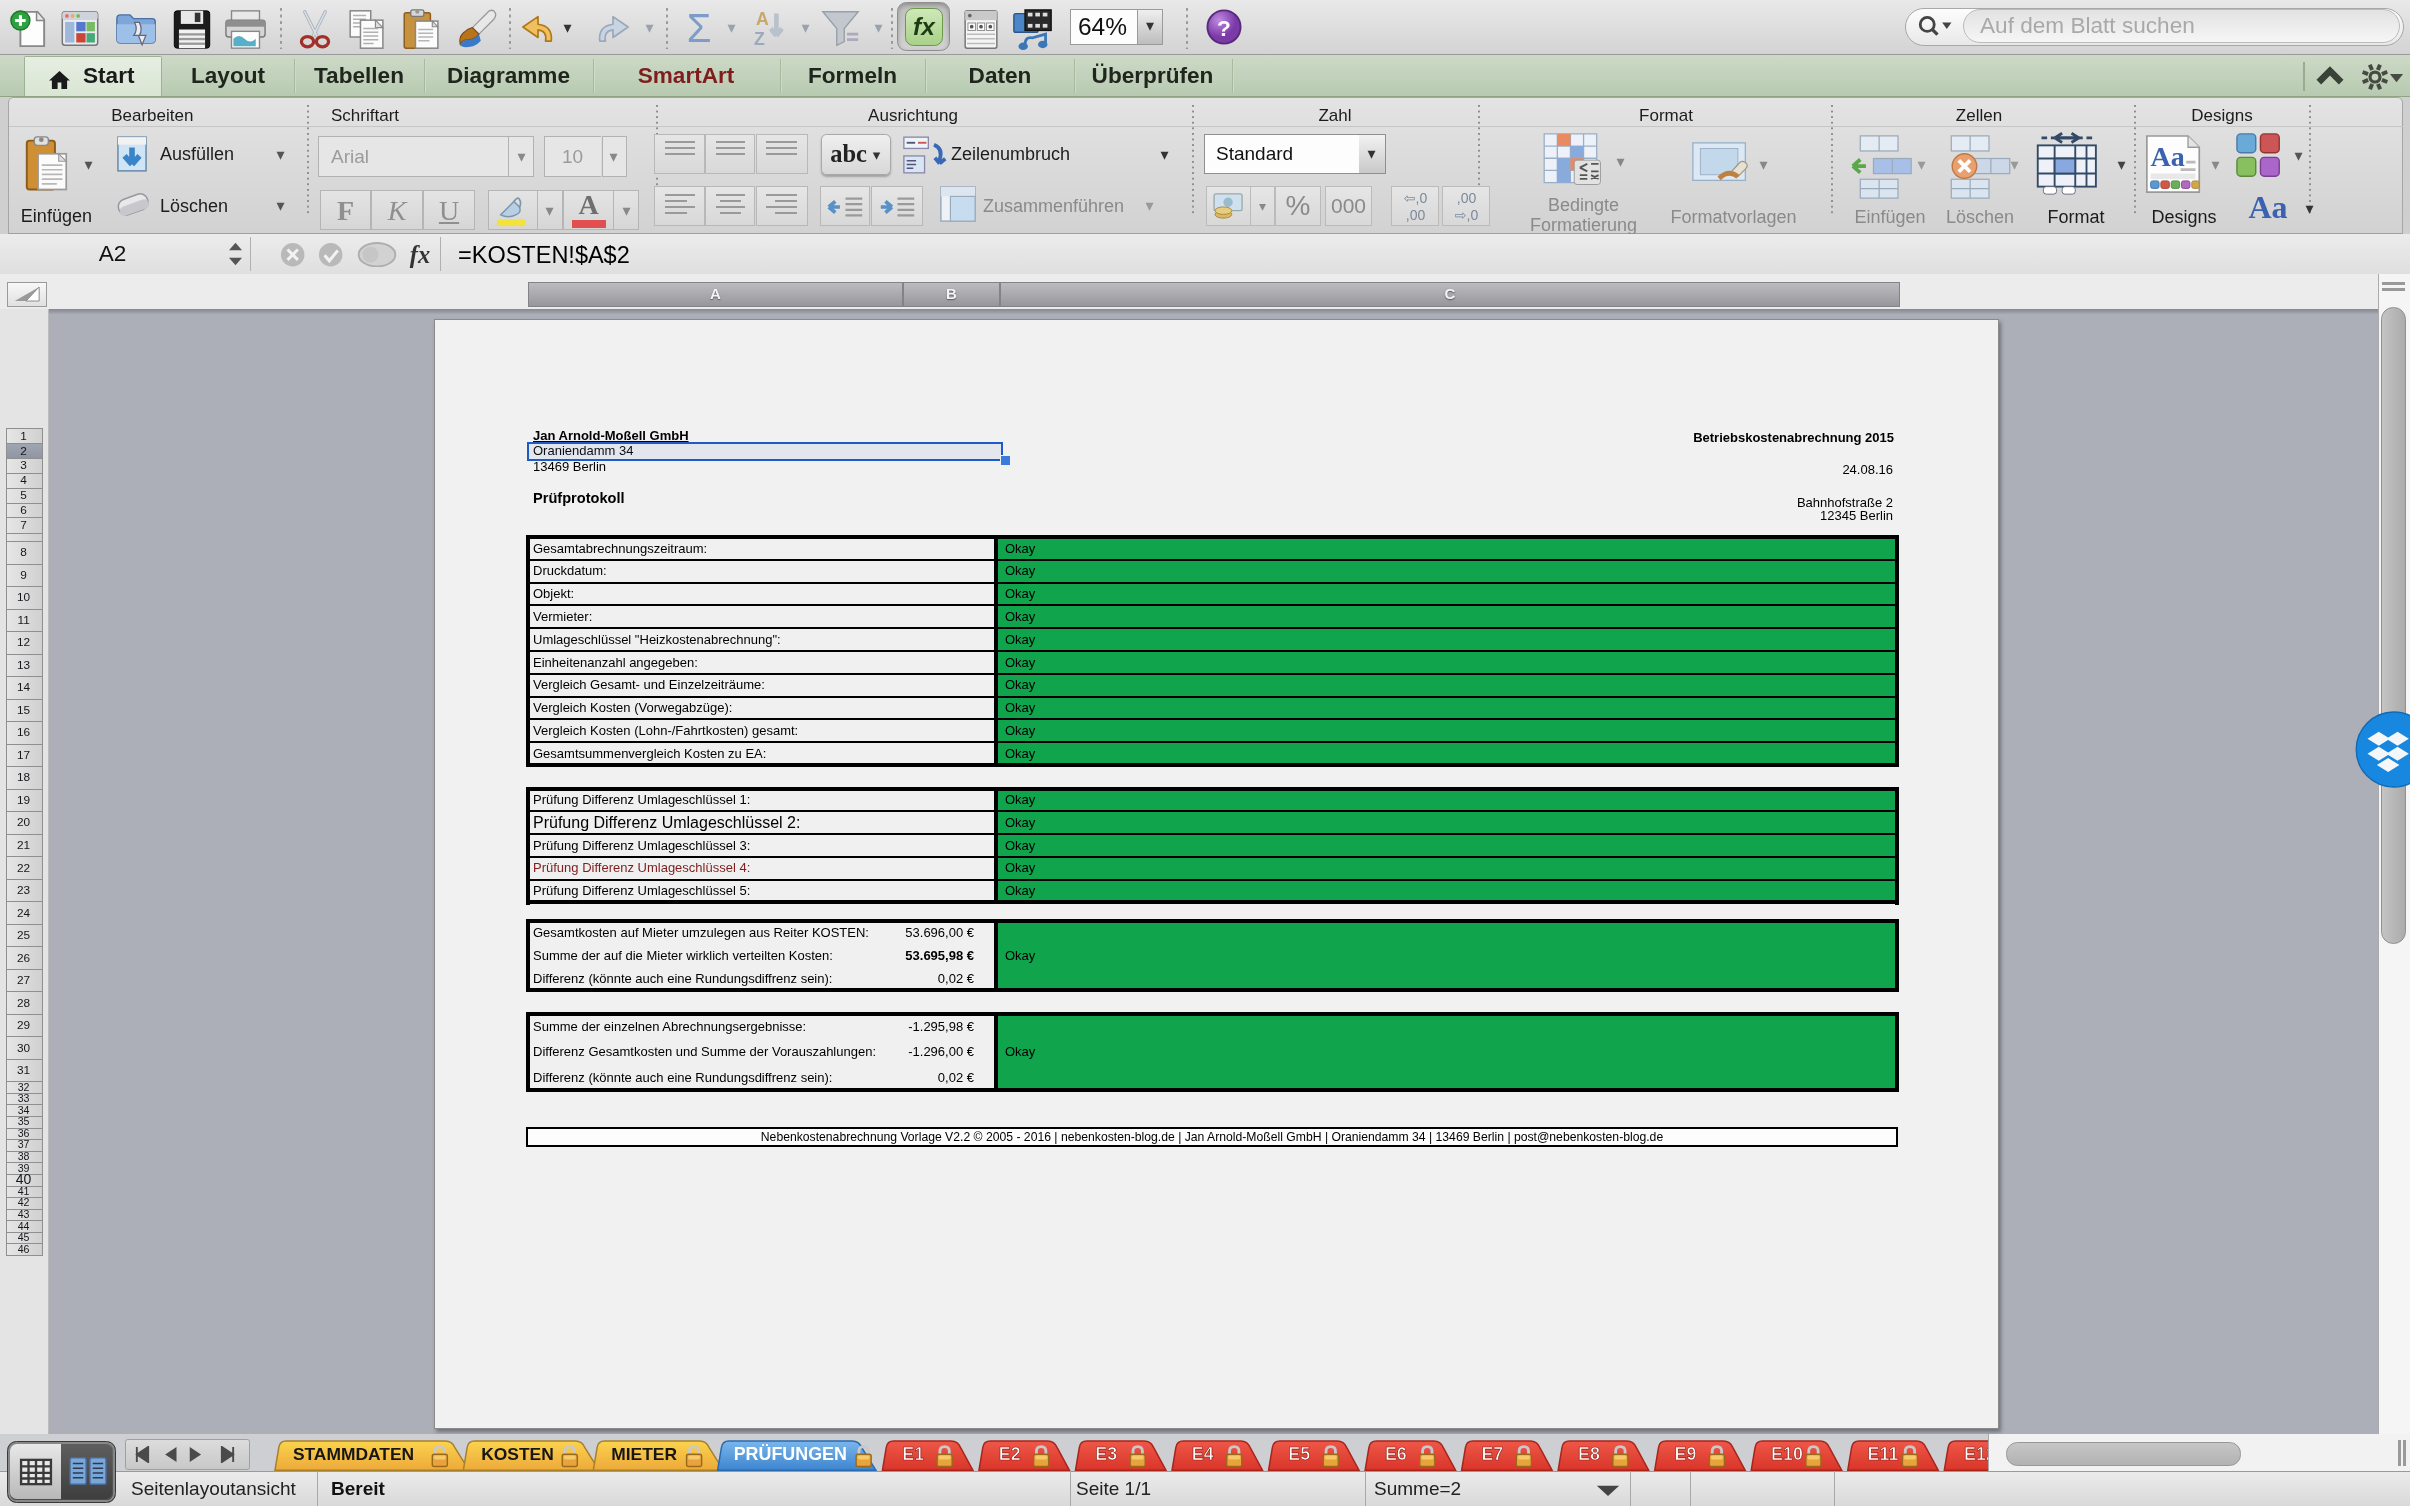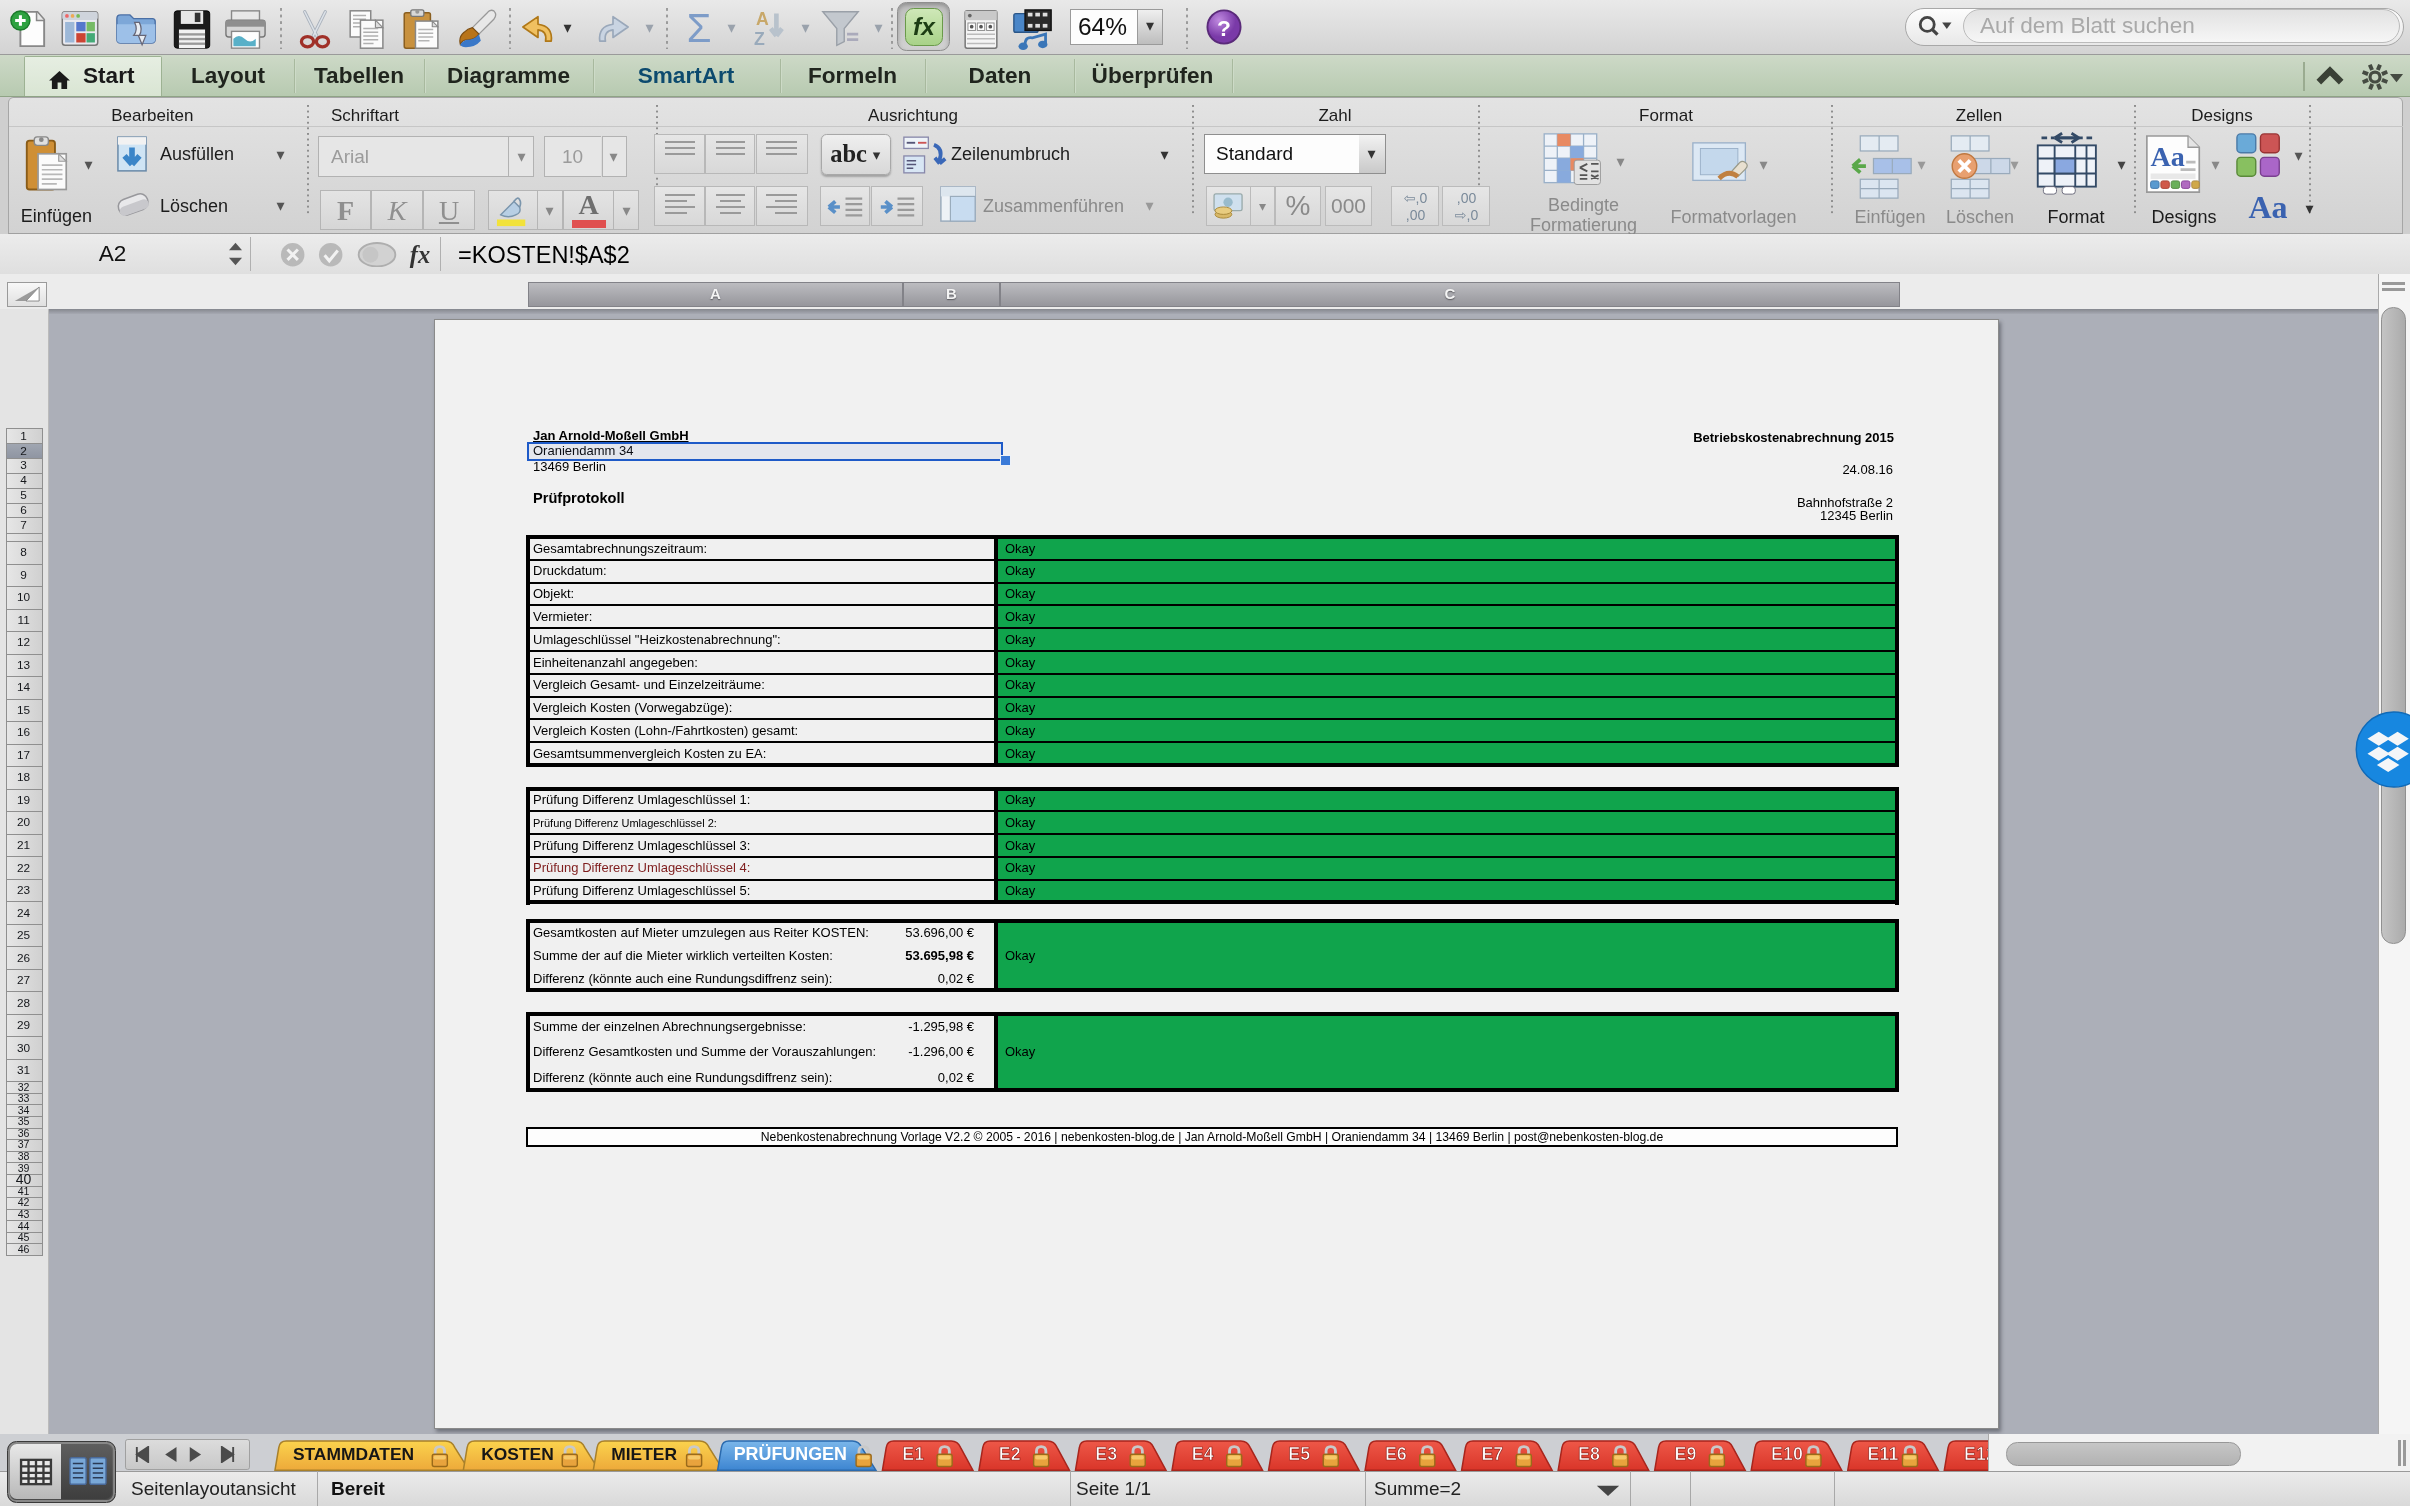--- a/index.html
+++ b/index.html
@@ -156,21 +156,21 @@
     <path d="M11 0 L22 10 L19 10 L19 19 L13 19 L13 12 L9 12 L9 19 L3 19 L3 10 L0 10 Z" fill="#1a1a1a"></path>
   </svg>
 <div class="abs" style="left:83px;top:56px;width:73px;height:40px;font-size:22.6px;font-weight:700;color:#1a1a1a;text-align:left;line-height:40px;white-space:nowrap;">Start</div>
 <div class="abs" style="left:294px;top:59px;width:0.9px;height:34px;background:#a8b99e;box-shadow:0.9px 0 0 #cfdcc9;"></div>
 <div class="abs" style="left:162px;top:56px;width:132px;height:40px;font-size:22.6px;font-weight:700;color:#20251e;text-align:center;line-height:40px;white-space:nowrap;">Layout</div>
 <div class="abs" style="left:424px;top:59px;width:0.9px;height:34px;background:#a8b99e;box-shadow:0.9px 0 0 #cfdcc9;"></div>
 <div class="abs" style="left:294px;top:56px;width:130px;height:40px;font-size:22.6px;font-weight:700;color:#20251e;text-align:center;line-height:40px;white-space:nowrap;">Tabellen</div>
 <div class="abs" style="left:593px;top:59px;width:0.9px;height:34px;background:#a8b99e;box-shadow:0.9px 0 0 #cfdcc9;"></div>
 <div class="abs" style="left:424px;top:56px;width:169px;height:40px;font-size:22.6px;font-weight:700;color:#20251e;text-align:center;line-height:40px;white-space:nowrap;">Diagramme</div>
 <div class="abs" style="left:780px;top:59px;width:0.9px;height:34px;background:#a8b99e;box-shadow:0.9px 0 0 #cfdcc9;"></div>
-<div class="abs" style="left:593px;top:56px;width:186px;height:40px;font-size:22.6px;font-weight:700;color:#0c4a6e;text-align:center;line-height:40px;white-space:nowrap;">SmartArt</div>
+<div class="abs" style="left:593px;top:56px;width:186px;height:40px;font-size:22.6px;font-weight:700;color:#7f1d1d;text-align:center;line-height:40px;white-space:nowrap;">SmartArt</div>
 <div class="abs" style="left:925px;top:59px;width:0.9px;height:34px;background:#a8b99e;box-shadow:0.9px 0 0 #cfdcc9;"></div>
 <div class="abs" style="left:780px;top:56px;width:145px;height:40px;font-size:22.6px;font-weight:700;color:#20251e;text-align:center;line-height:40px;white-space:nowrap;">Formeln</div>
 <div class="abs" style="left:1074px;top:59px;width:0.9px;height:34px;background:#a8b99e;box-shadow:0.9px 0 0 #cfdcc9;"></div>
 <div class="abs" style="left:925px;top:56px;width:150px;height:40px;font-size:22.6px;font-weight:700;color:#20251e;text-align:center;line-height:40px;white-space:nowrap;">Daten</div>
 <div class="abs" style="left:1232px;top:59px;width:0.9px;height:34px;background:#a8b99e;box-shadow:0.9px 0 0 #cfdcc9;"></div>
 <div class="abs" style="left:1074px;top:56px;width:157px;height:40px;font-size:22.6px;font-weight:700;color:#20251e;text-align:center;line-height:40px;white-space:nowrap;">Überprüfen</div>
 <div class="abs" style="left:2303px;top:62px;width:1.9px;height:29px;background:#9aab90;"></div>
 <svg class="abs" style="left:2316px;top:66px" width="28" height="21" viewBox="0 0 30 22">
     <path d="M3 17 L15 5 L27 17" fill="none" stroke="#3a4136" stroke-width="7"></path>
   </svg>
@@ -622,21 +622,21 @@
 <div class="abs" style="left:528px;top:833px;width:1368px;height:2.4px;background:#000;"></div>
 <div class="abs" style="left:528px;top:856px;width:1368px;height:2.4px;background:#000;"></div>
 <div class="abs" style="left:528px;top:879px;width:1368px;height:2.4px;background:#000;"></div>
 <div class="abs" style="left:526px;top:787px;width:1372px;height:4.1px;background:#000;"></div>
 <div class="abs" style="left:526px;top:900px;width:1372px;height:4.1px;background:#000;"></div>
 <div class="abs" style="left:526px;top:787px;width:3.8px;height:118px;background:#000;"></div>
 <div class="abs" style="left:1895px;top:787px;width:3.8px;height:118px;background:#000;"></div>
 <div class="abs" style="left:994px;top:789px;width:3.8px;height:114px;background:#000;"></div>
 <div class="abs" style="left:533px;top:790px;font-size:13px;font-weight:400;color:#000;white-space:nowrap;line-height:20px;height:20px;">Prüfung Differenz Umlageschlüssel 1:</div>
 <div class="abs" style="left:1005px;top:790px;font-size:13px;font-weight:400;color:#000;white-space:nowrap;line-height:20px;height:20px;">Okay</div>
-<div class="abs" style="left:533px;top:813px;font-size:11px;font-weight:400;color:#000;white-space:nowrap;line-height:20px;height:20px;">Prüfung Differenz Umlageschlüssel 2:</div>
+<div class="abs" style="left:533px;top:813px;font-size:16px;font-weight:400;color:#000;white-space:nowrap;line-height:20px;height:20px;">Prüfung Differenz Umlageschlüssel 2:</div>
 <div class="abs" style="left:1005px;top:813px;font-size:13px;font-weight:400;color:#000;white-space:nowrap;line-height:20px;height:20px;">Okay</div>
 <div class="abs" style="left:533px;top:836px;font-size:13px;font-weight:400;color:#000;white-space:nowrap;line-height:20px;height:20px;">Prüfung Differenz Umlageschlüssel 3:</div>
 <div class="abs" style="left:1005px;top:836px;font-size:13px;font-weight:400;color:#000;white-space:nowrap;line-height:20px;height:20px;">Okay</div>
 <div class="abs" style="left:533px;top:858px;font-size:13px;font-weight:400;color:#7f1d1d;white-space:nowrap;line-height:20px;height:20px;">Prüfung Differenz Umlageschlüssel 4:</div>
 <div class="abs" style="left:1005px;top:858px;font-size:13px;font-weight:400;color:#000;white-space:nowrap;line-height:20px;height:20px;">Okay</div>
 <div class="abs" style="left:533px;top:881px;font-size:13px;font-weight:400;color:#000;white-space:nowrap;line-height:20px;height:20px;">Prüfung Differenz Umlageschlüssel 5:</div>
 <div class="abs" style="left:1005px;top:881px;font-size:13px;font-weight:400;color:#000;white-space:nowrap;line-height:20px;height:20px;">Okay</div>
 <div class="abs" style="left:996px;top:921px;width:900px;height:70px;background:#10a44c;"></div>
 <div class="abs" style="left:528px;top:921px;width:468px;height:70px;background:#f0f0f0;"></div>
 <div class="abs" style="left:526px;top:919px;width:1372px;height:4.1px;background:#000;"></div>

